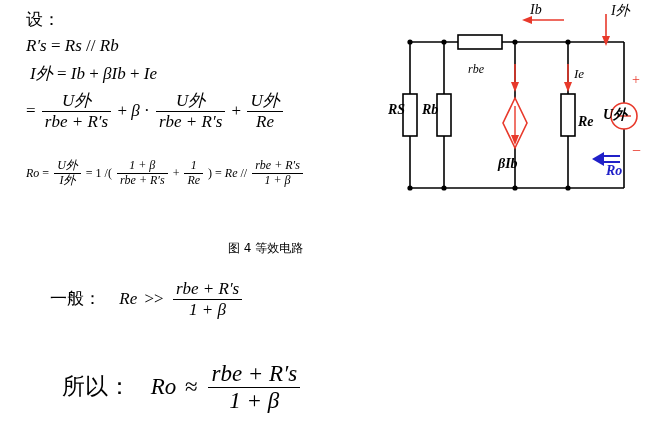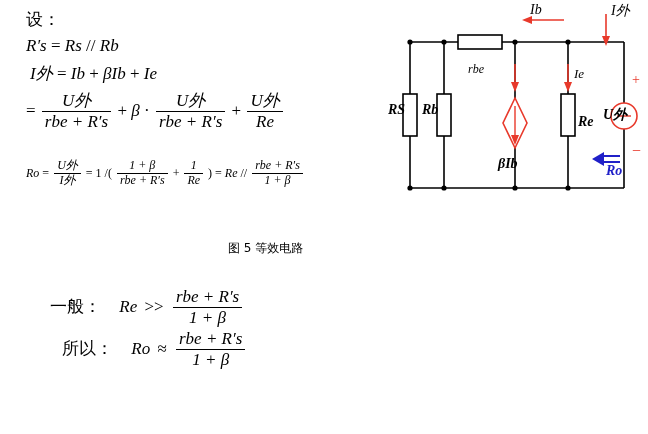--- a/index.html
+++ b/index.html
@@ -25,22 +25,22 @@
   .eqrow{white-space:nowrap;}
 
   
   #set-label{left:26px;top:8px;font-size:17px;}
   #eq-rs{left:26px;top:36px;font-size:17px;}
   #eq-iwai{left:30px;top:62px;font-size:17px;}
   #eq-expand{left:26px;top:92px;font-size:17px;}
   #eq-ro{left:26px;top:160px;font-size:12px;}
 
   #fig-caption{left:228px;top:240px;font-size:12px;}
-  #general-row{left:50px;top:288px;font-size:17px;}
-  #so-row{left:62px;top:330px;font-size:17px;}
+  #general-row{left:50px;top:280px;font-size:17px;}
+  #so-row{left:62px;top:362px;font-size:23px;}
 
   
   #circuit{left:392px;top:6px;width:250px;height:220px;}
   #circuit svg{display:block;}
 
   .lbl{position:absolute;font-family:"Liberation Serif",serif;font-style:italic;}
   .lblup{font-style:normal;}
 </style>
 </head>
 <body>
@@ -107,21 +107,21 @@
   <span class="up">)</span>
   <span class="up">=</span>
   <span>Re</span>
   <span class="up">//</span>
   <span class="frac">
     <span class="num">rbe + R′s</span>
     <span class="den">1 + β</span>
   </span>
 </div>
 
-<div class="abs cn" id="fig-caption">图 5 等效电路</div>
+<div class="abs cn" id="fig-caption">图 4 等效电路</div>
 
 <div class="abs eqrow" id="general-row">
   <span class="cn">一般：</span>
   <span class="math" style="margin-left:14px">Re</span>
   <span class="up" style="margin:0 3px">&gt;&gt;</span>
   <span class="frac math">
     <span class="num">rbe + R′s</span>
     <span class="den">1 + β</span>
   </span>
 </div>

